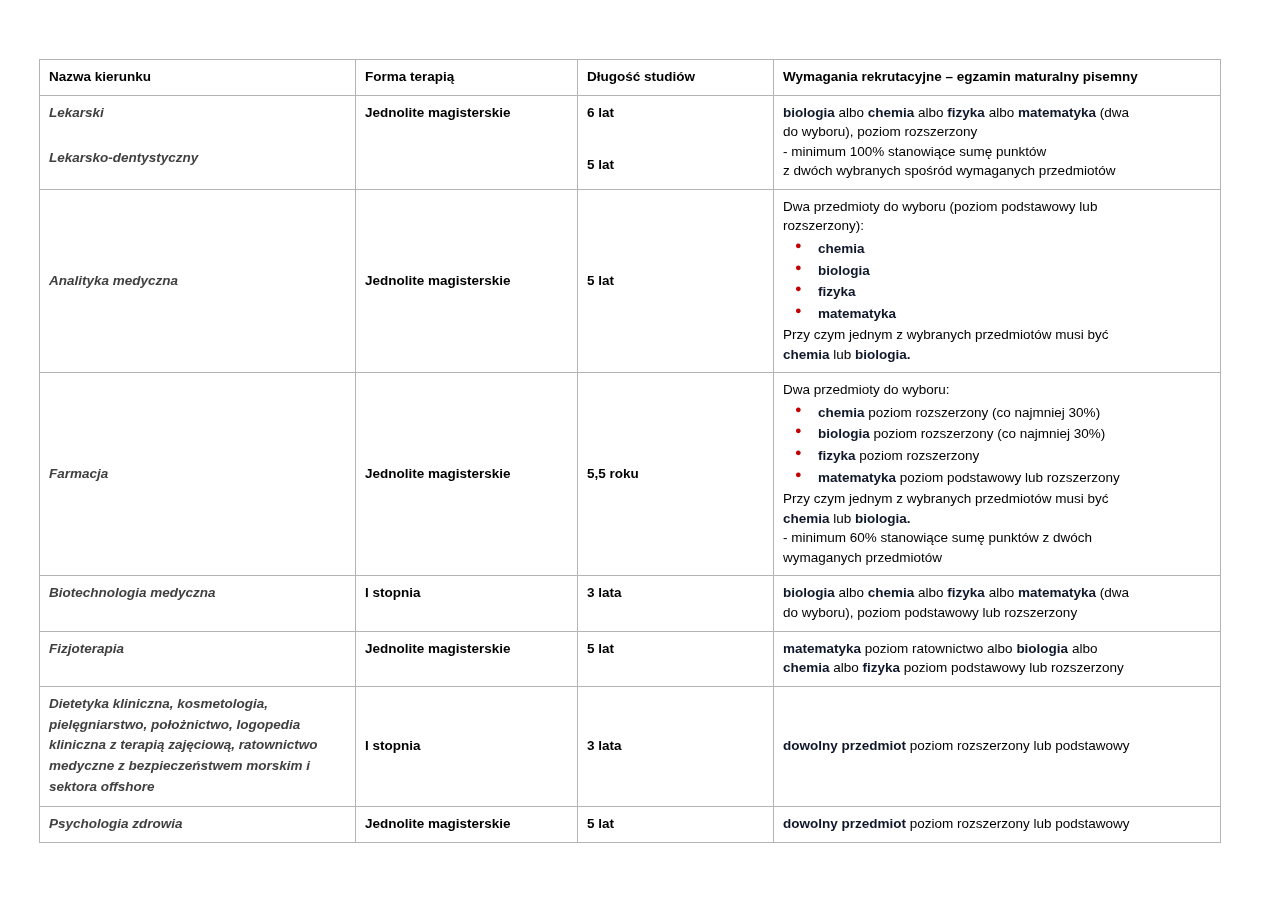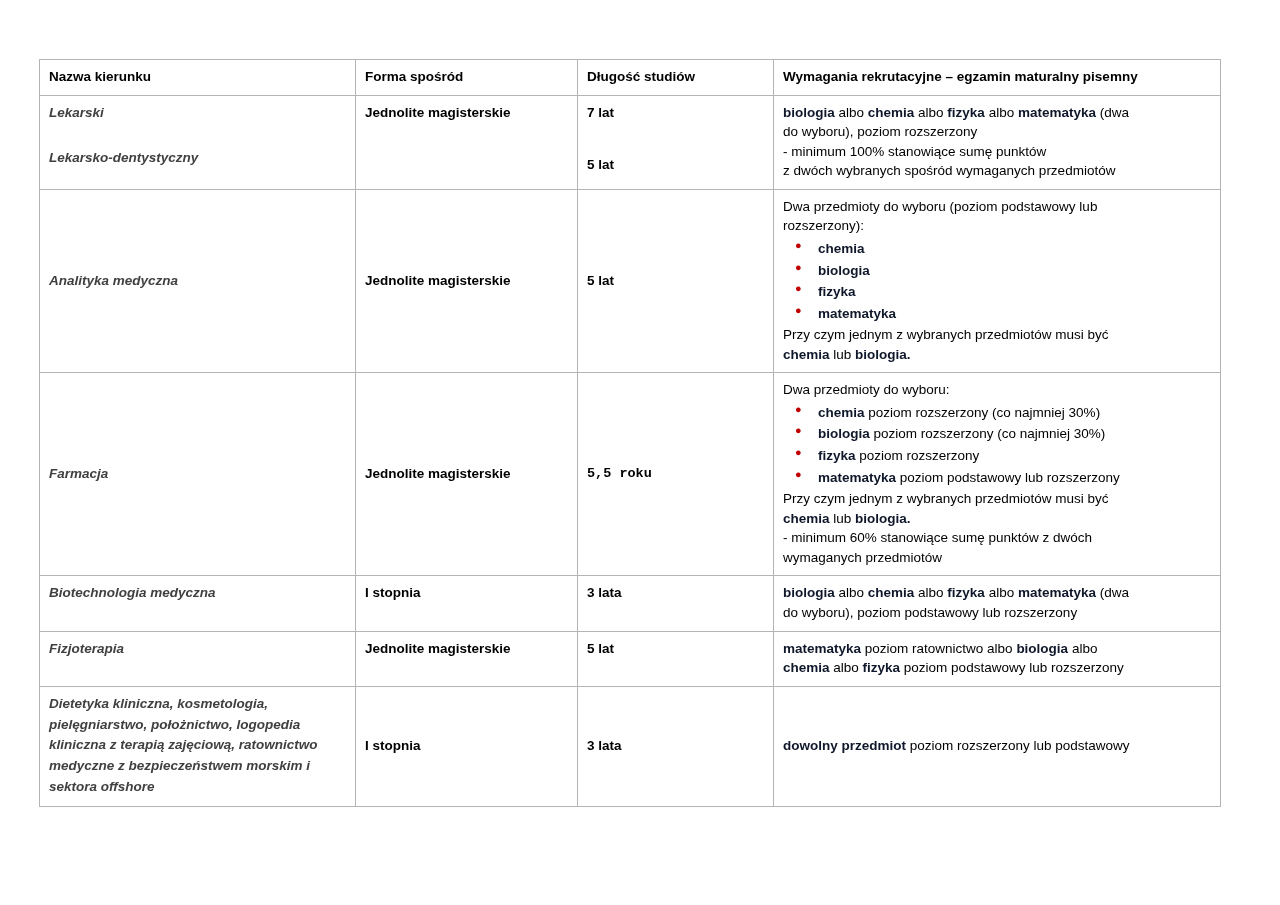--- a/index.html
+++ b/index.html
@@ -100,32 +100,32 @@
   <table class="req-table">
     <colgroup>
       <col class="c1">
         <col class="c2">
         <col class="c3">
         <col class="c4">
     </colgroup>
     <tbody>
       <tr class="hdr">
         <td>Nazwa kierunku</td>
-        <td>Forma spośród</td>
+        <td>Forma terapią</td>
         <td>Długość studiów</td>
         <td>Wymagania rekrutacyjne – egzamin maturalny pisemny</td>
       </tr>
     <tr>
           <td class="prog top">
             <span class="prog-stack-top">Lekarski</span>
             <span class="prog-stack-bottom">Lekarsko-dentystyczny</span>
           </td>
           <td class="form">Jednolite magisterskie</td>
           <td class="dur top">
-            <span class="dur-stack-top">7 lat</span>
+            <span class="dur-stack-top">6 lat</span>
             <span class="dur-stack-bottom">5 lat</span>
           </td>
           <td class="reqs">
             <div class="line"><span class="subj">biologia</span><span> albo </span><span class="subj">chemia</span><span> albo </span><span class="subj">fizyka</span><span> albo </span><span class="subj">matematyka</span><span> (dwa</span></div>
             <div class="line"><span>do wyboru), poziom rozszerzony</span></div>
             <div class="line"><span>- minimum 100% stanowiące sumę punktów</span></div>
             <div class="line"><span>z dwóch wybranych spośród wymaganych przedmiotów</span></div>
           </td>
         </tr>
         <tr>
@@ -141,21 +141,21 @@
               <li><span class="subj">fizyka</span></li>
               <li><span class="subj">matematyka</span></li>
             </ul>
             <div class="line"><span>Przy czym jednym z wybranych przedmiotów musi być</span></div>
             <div class="line"><span class="subj">chemia</span><span> lub </span><span class="subj">biologia.</span></div>
           </td>
         </tr>
         <tr>
           <td class="prog" style="vertical-align: middle;"><span>Farmacja</span></td>
           <td class="form" style="vertical-align: middle;">Jednolite magisterskie</td>
-          <td class="dur" style="vertical-align: middle; font-family: Liberation Mono, monospace;"><span>5,5 roku</span></td>
+          <td class="dur" style="vertical-align: middle;"><span>5,5 roku</span></td>
           <td class="reqs" style="vertical-align: top;">
             <div class="line">Dwa przedmioty do wyboru:</div>
             <ul class="subject-list">
               <li><span class="subj">chemia</span><span> poziom rozszerzony (co najmniej 30%)</span></li>
               <li><span class="subj">biologia</span><span> poziom rozszerzony (co najmniej 30%)</span></li>
               <li><span class="subj">fizyka</span><span> poziom rozszerzony</span></li>
               <li><span class="subj">matematyka</span><span> poziom podstawowy lub rozszerzony</span></li>
             </ul>
             <div class="line"><span>Przy czym jednym z wybranych przedmiotów musi być</span></div>
             <div class="line"><span class="subj">chemia</span><span> lub </span><span class="subj">biologia.</span></div>
@@ -182,15 +182,23 @@
           </td>
         </tr>
         <tr>
           <td class="prog" style="vertical-align: top; line-height: 1.55;"><span>Dietetyka kliniczna, kosmetologia, pielęgniarstwo, położnictwo, logopedia kliniczna z terapią zajęciową, ratownictwo medyczne z bezpieczeństwem morskim i sektora offshore</span></td>
           <td class="form" style="vertical-align: middle;">I stopnia</td>
           <td class="dur" style="vertical-align: middle;"><span>3 lata</span></td>
           <td class="reqs" style="vertical-align: middle;">
             <div class="line"><span class="subj">dowolny przedmiot</span><span> poziom rozszerzony lub podstawowy</span></div>
           </td>
         </tr>
+        <tr>
+          <td class="prog"><span>Psychologia zdrowia</span></td>
+          <td class="form">Jednolite magisterskie</td>
+          <td class="dur"><span>5 lat</span></td>
+          <td class="reqs">
+            <div class="line"><span class="subj">dowolny przedmiot</span><span> poziom rozszerzony lub podstawowy</span></div>
+          </td>
+        </tr>
       </tbody>
   </table>
 </div>
 
 </body></html>

